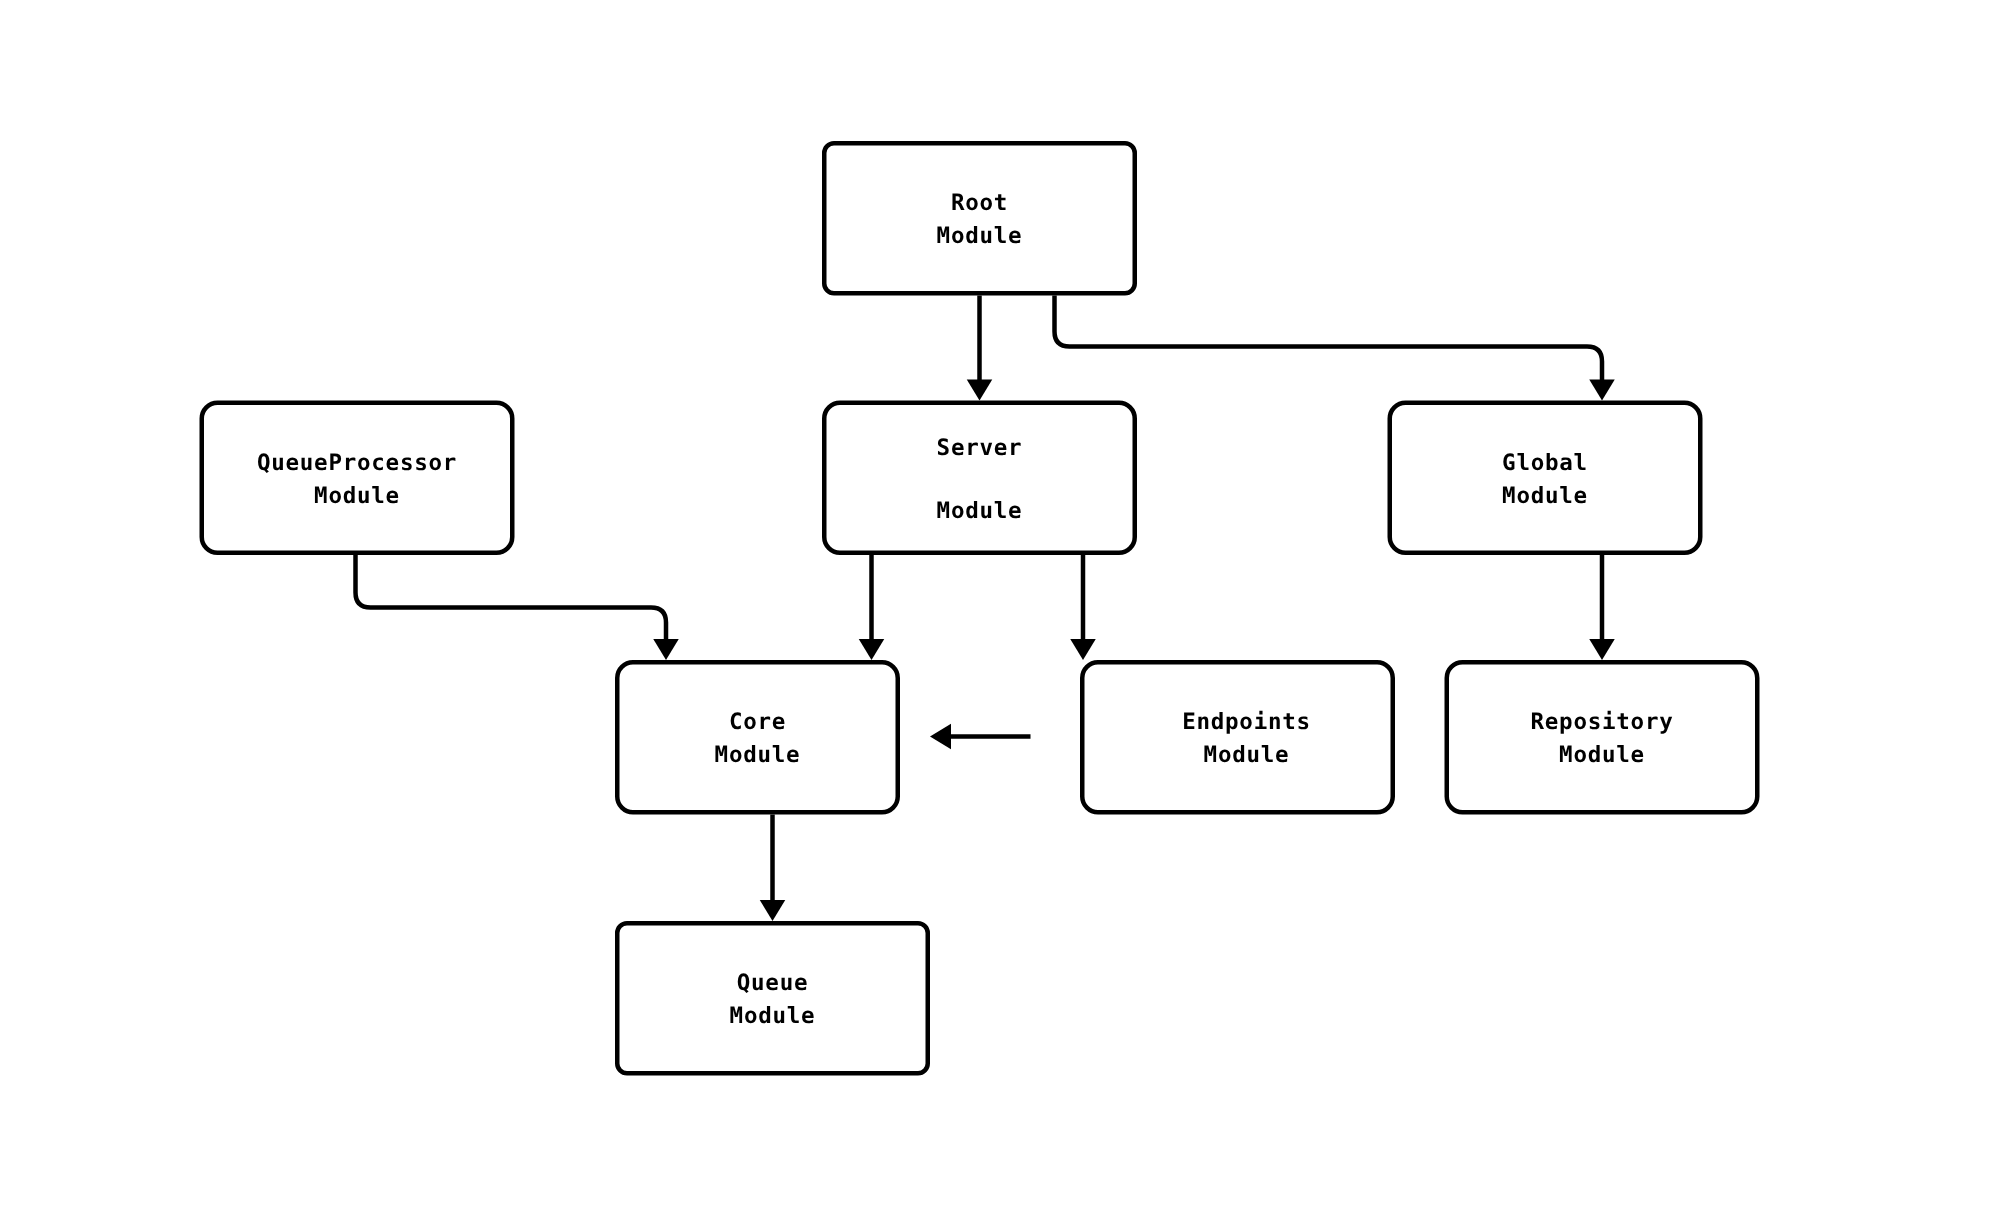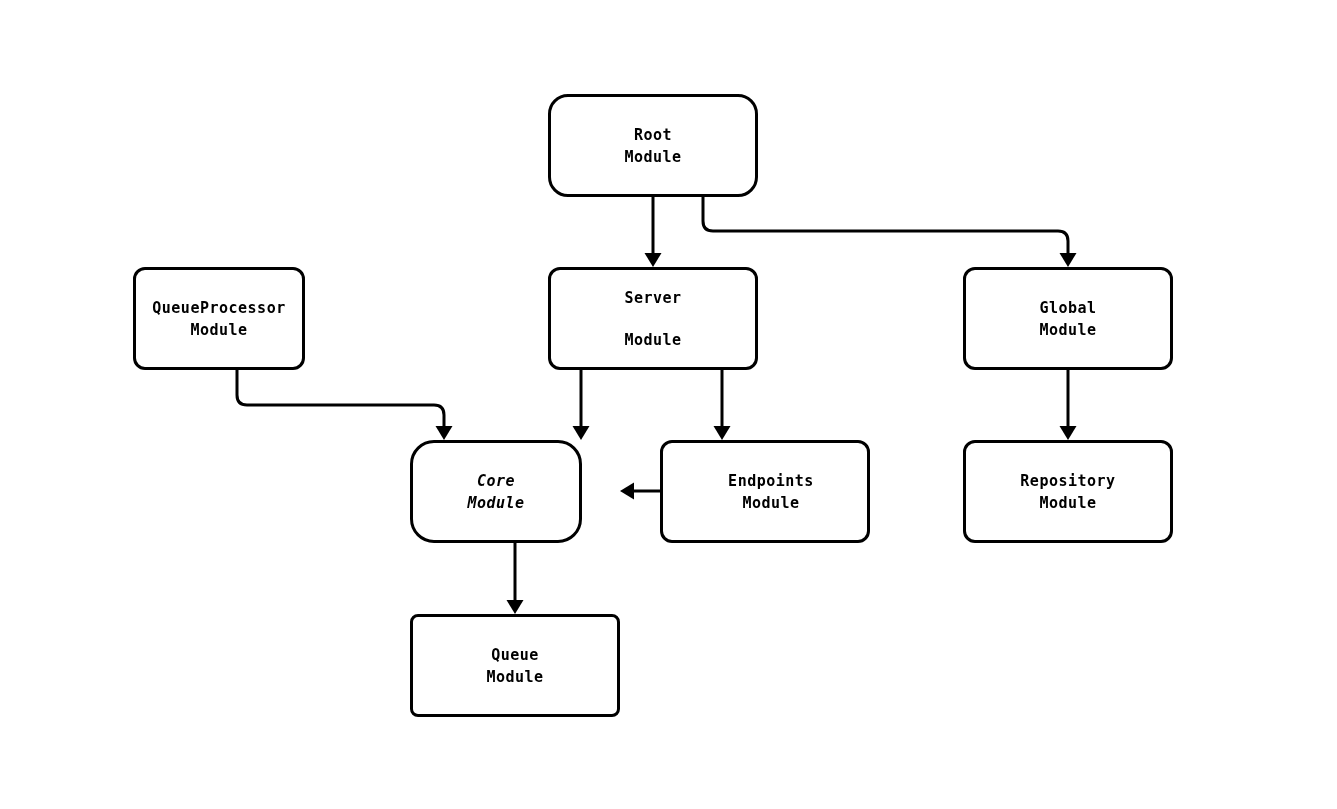--- a/index.html
+++ b/index.html
@@ -92,41 +92,41 @@
           <polygon points="1059.5,426 1076.5,426 1068,440" fill="#000000"></polygon>
         </g>
         <g>
           <path d="M 515 543 L 515 604" fill="none" stroke="#000000" stroke-width="3" stroke-linecap="butt" stroke-linejoin="round"></path>
           <polygon points="506.5,600 523.5,600 515,614" fill="#000000"></polygon>
         </g>
       </g>
   </svg>
 
   <div id="nodes-group">
-      <div class="node" style="left: 548px; top: 94px; width: 210px; height: 103px; border-width: 3px; border-color: rgb(0, 0, 0); background: rgb(255, 255, 255); border-radius: 20px;">
+      <div class="node" style="left: 548px; top: 94px; width: 210px; height: 103px; border-width: 3px; border-color: rgb(0, 0, 0); background: rgb(255, 255, 255); border-radius: 8px;">
         <span class="node-line">Root</span>
         <span class="node-line">Module</span>
       </div>
-      <div class="node" style="left: 133px; top: 267px; width: 172px; height: 103px; border-width: 3px; border-color: rgb(0, 0, 0); background: rgb(255, 255, 255); border-radius: 12px;">
+      <div class="node" style="left: 133px; top: 267px; width: 210px; height: 103px; border-width: 3px; border-color: rgb(0, 0, 0); background: rgb(255, 255, 255); border-radius: 12px;">
         <span class="node-line">QueueProcessor</span>
         <span class="node-line">Module</span>
       </div>
       <div class="node" style="left: 548px; top: 267px; width: 210px; height: 103px; border-width: 3px; border-color: rgb(0, 0, 0); background: rgb(255, 255, 255); border-radius: 12px; gap: 20px;">
         <span class="node-line">Server</span>
         <span class="node-line">Module</span>
       </div>
-      <div class="node" style="left: 963px; top: 267px; width: 210px; height: 103px; border-width: 3px; border-color: rgb(0, 0, 0); background: rgb(255, 255, 255); border-radius: 12px;">
+      <div class="node" style="left: 925px; top: 267px; width: 210px; height: 103px; border-width: 3px; border-color: rgb(0, 0, 0); background: rgb(255, 255, 255); border-radius: 12px;">
         <span class="node-line">Global</span>
         <span class="node-line">Module</span>
       </div>
-      <div class="node" style="left: 410px; top: 440px; width: 172px; height: 103px; border-width: 3px; border-color: rgb(0, 0, 0); background: rgb(255, 255, 255); border-radius: 24px; font-style: italic;">
+      <div class="node" style="left: 410px; top: 440px; width: 190px; height: 103px; border-width: 3px; border-color: rgb(0, 0, 0); background: rgb(255, 255, 255); border-radius: 12px;">
         <span class="node-line">Core</span>
         <span class="node-line">Module</span>
       </div>
-      <div class="node" style="left: 660px; top: 440px; width: 210px; height: 103px; border-width: 3px; border-color: rgb(0, 0, 0); background: rgb(255, 255, 255); border-radius: 12px; padding-left: 12px;">
+      <div class="node" style="left: 720px; top: 440px; width: 210px; height: 103px; border-width: 3px; border-color: rgb(0, 0, 0); background: rgb(255, 255, 255); border-radius: 12px; padding-left: 12px;">
         <span class="node-line">Endpoints</span>
         <span class="node-line">Module</span>
       </div>
       <div class="node" style="left: 963px; top: 440px; width: 210px; height: 103px; border-width: 3px; border-color: rgb(0, 0, 0); background: rgb(255, 255, 255); border-radius: 12px;">
         <span class="node-line">Repository</span>
         <span class="node-line">Module</span>
       </div>
       <div class="node" style="left: 410px; top: 614px; width: 210px; height: 103px; border-width: 3px; border-color: rgb(0, 0, 0); background: rgb(255, 255, 255); border-radius: 8px;">
         <span class="node-line">Queue</span>
         <span class="node-line">Module</span>

